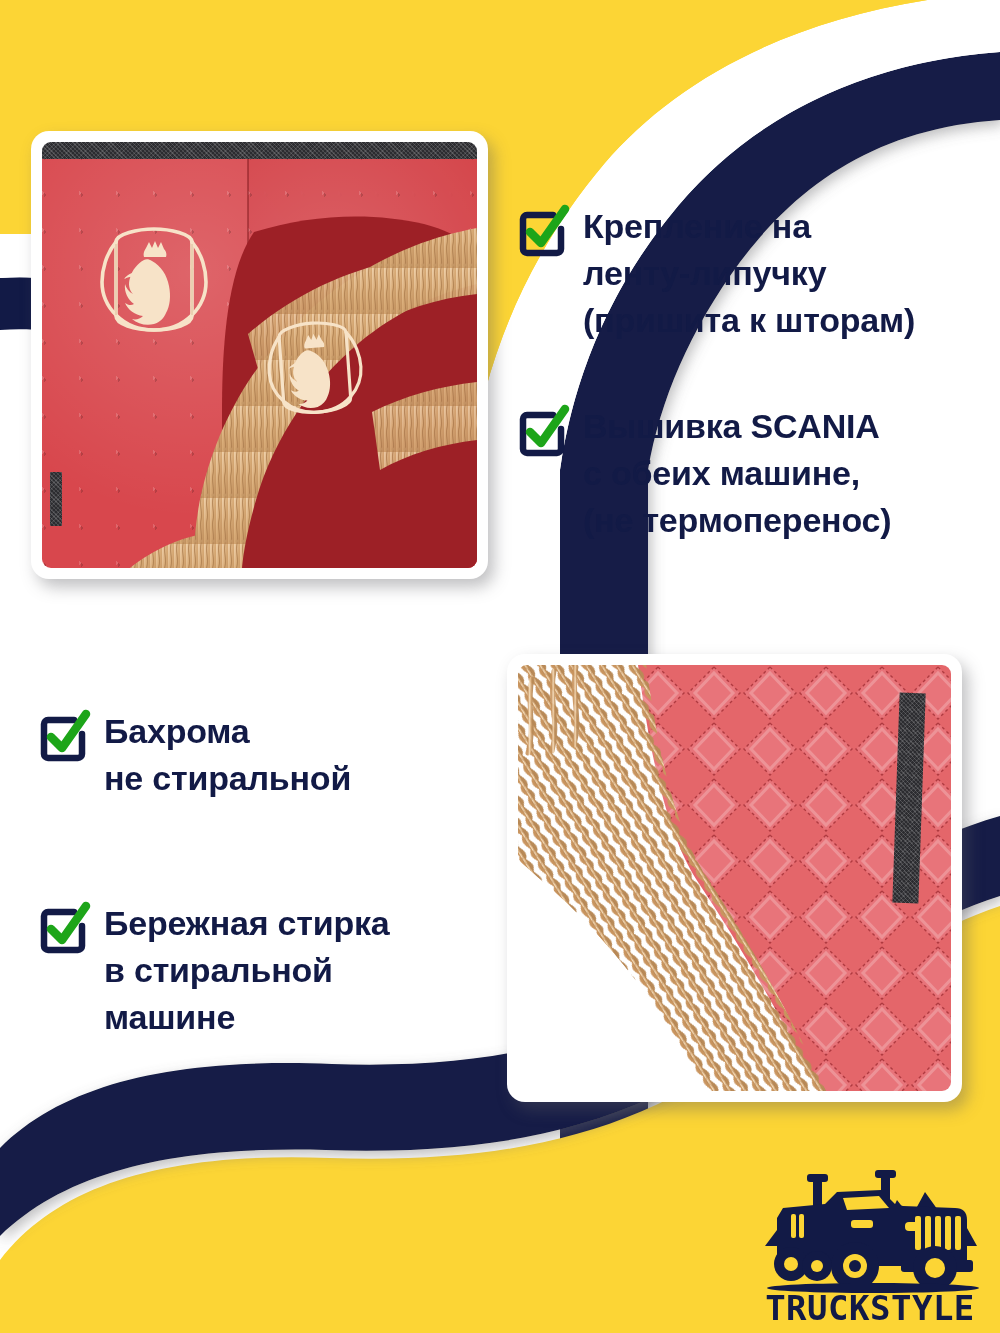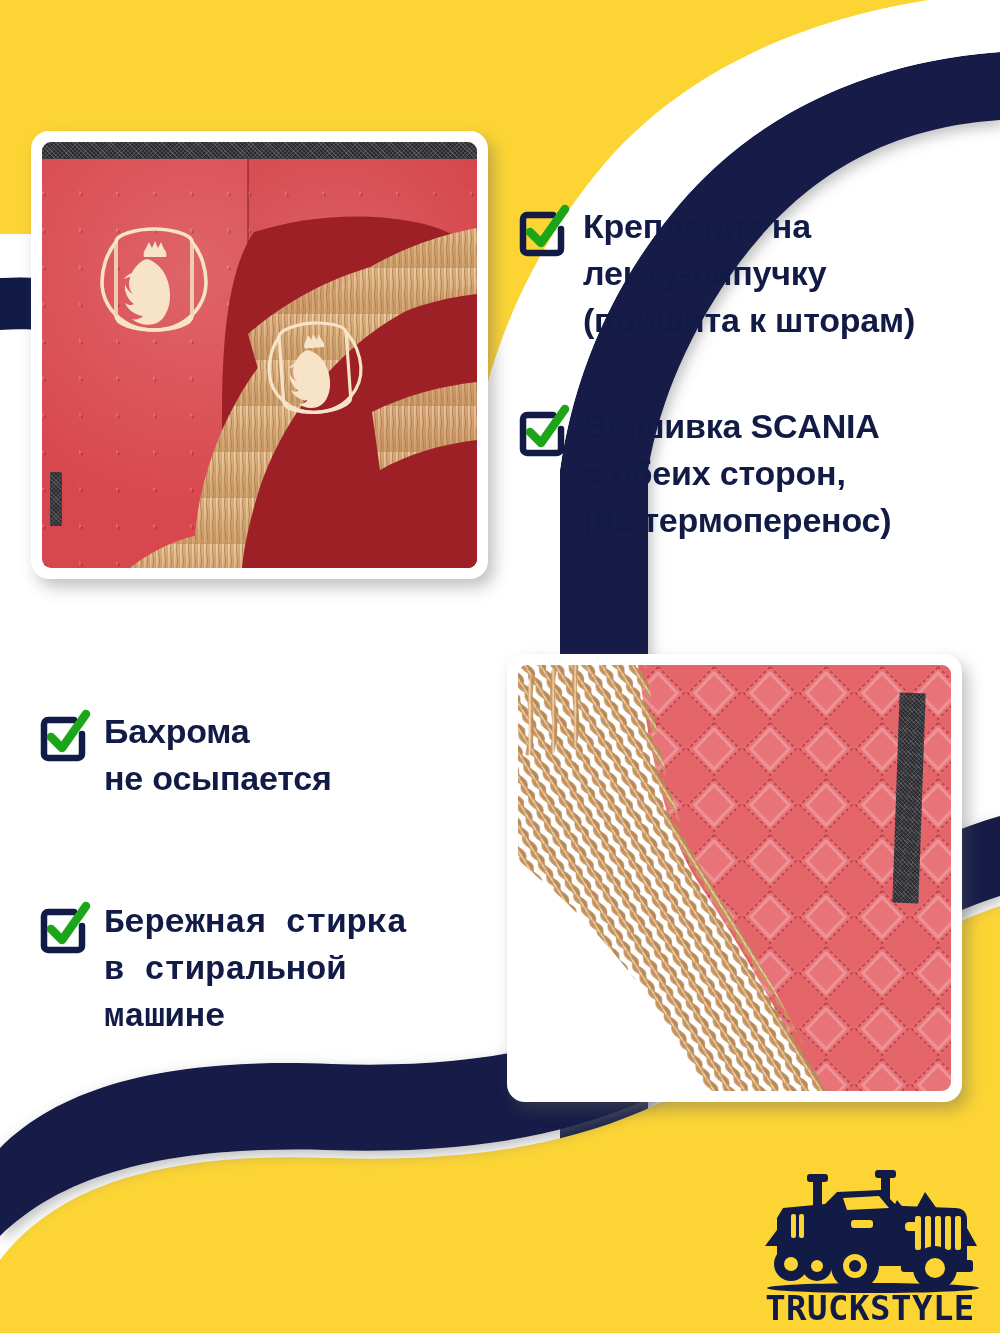--- a/index.html
+++ b/index.html
@@ -81,21 +81,21 @@
     font-size:34px;
     line-height:47px;
     font-weight:bold;
     color:#121a46;
     letter-spacing:-0.2px;
     white-space:pre-line;
   }
   #feature-1{left:517px;top:203px;width:470px;}
   #feature-2{left:517px;top:403px;width:470px;}
   #feature-3{left:38px;top:708px;width:440px;}
-  #feature-4{left:38px;top:900px;width:450px;font-family:Liberation Mono, monospace;}
+  #feature-4{left:38px;top:900px;width:450px;}
 
   
   #brand-logo{
     position:absolute;
     left:755px;top:1148px;
     width:230px;height:175px;
   }
   #brand-logo svg{display:block;width:230px;height:175px;}
 </style>
 </head>
@@ -331,34 +331,34 @@
 
   <div class="feature" id="feature-2">
     <span class="check-icon">
       <svg viewBox="0 0 52 52" xmlns="http://www.w3.org/2000/svg">
         <path d="M44,24 L44,44 C44,46.2 42.2,48 40,48 L10,48 C7.8,48 6,46.2 6,44
                  L6,14 C6,11.8 7.8,10 10,10 L36,10" fill="none" stroke="#121a46" stroke-width="6.5" stroke-linecap="round" stroke-linejoin="round"></path>
         <path d="M13,27 L24,38 L48,4" fill="none" stroke="#1da519" stroke-width="8.5" stroke-linecap="round" stroke-linejoin="round"></path>
       </svg>
     </span>
     <span class="feature-text">Вышивка SCANIA
-с обеих сторон,
+с обеих машине,
 (не термоперенос)</span>
   </div>
 
   <div class="feature" id="feature-3">
     <span class="check-icon">
       <svg viewBox="0 0 52 52" xmlns="http://www.w3.org/2000/svg">
         <path d="M44,24 L44,44 C44,46.2 42.2,48 40,48 L10,48 C7.8,48 6,46.2 6,44
                  L6,14 C6,11.8 7.8,10 10,10 L36,10" fill="none" stroke="#121a46" stroke-width="6.5" stroke-linecap="round" stroke-linejoin="round"></path>
         <path d="M13,27 L24,38 L48,4" fill="none" stroke="#1da519" stroke-width="8.5" stroke-linecap="round" stroke-linejoin="round"></path>
       </svg>
     </span>
     <span class="feature-text">Бахрома
-не осыпается</span>
+не стиральной</span>
   </div>
 
   <div class="feature" id="feature-4">
     <span class="check-icon">
       <svg viewBox="0 0 52 52" xmlns="http://www.w3.org/2000/svg">
         <path d="M44,24 L44,44 C44,46.2 42.2,48 40,48 L10,48 C7.8,48 6,46.2 6,44
                  L6,14 C6,11.8 7.8,10 10,10 L36,10" fill="none" stroke="#121a46" stroke-width="6.5" stroke-linecap="round" stroke-linejoin="round"></path>
         <path d="M13,27 L24,38 L48,4" fill="none" stroke="#1da519" stroke-width="8.5" stroke-linecap="round" stroke-linejoin="round"></path>
       </svg>
     </span>

